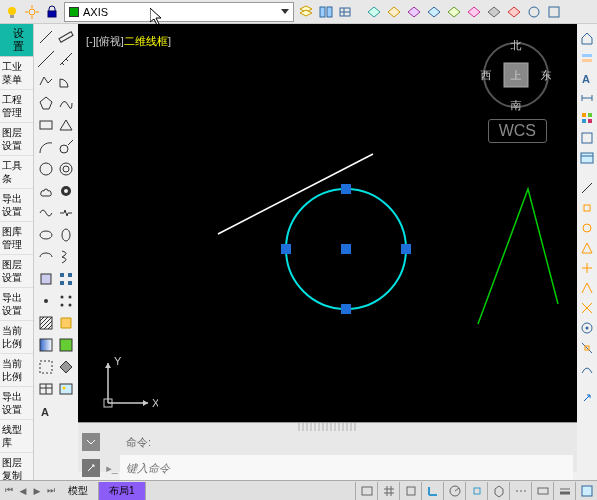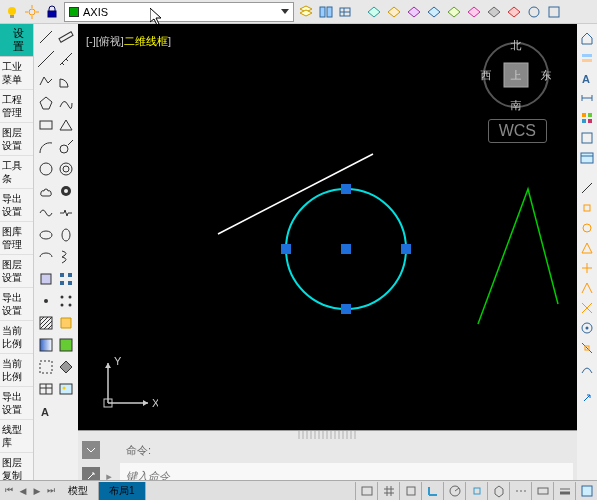--- a/index.html
+++ b/index.html
@@ -15,30 +15,30 @@
 .left-tools{position:absolute;left:34px;top:24px;width:44px;background:#f0f0f0;display:flex;flex-wrap:wrap;padding:2px}
 .lt-ico{width:20px;height:20px;margin:1px 0;display:flex;align-items:center;justify-content:center;cursor:pointer}
 .canvas{position:absolute;left:78px;top:24px;right:20px;bottom:70px;background:#000}
 .vtitle{position:absolute;left:8px;top:10px;color:#ccc;font-size:11px}
 .vtitle .yl{color:#ff0}
 .compass{position:absolute;right:25px;top:15px}
 .wcs{position:absolute;right:30px;top:95px;padding:2px 10px;border:1px solid #666;color:#888;border-radius:3px;font-size:16px}
 .ucs{position:absolute;left:20px;bottom:15px}
 .right-tools{position:absolute;right:0;top:24px;width:20px;background:#f0f0f0;display:flex;flex-direction:column;align-items:center;padding-top:4px}
 .rt-ico{width:18px;height:18px;margin:1px 0;cursor:pointer;display:flex;align-items:center;justify-content:center}
-.cmd-area{position:absolute;left:78px;right:20px;bottom:20px;height:50px;background:#e8e8e8;border-top:1px solid #999}
+.cmd-area{position:absolute;left:78px;right:20px;bottom:28px;height:50px;background:#e8e8e8;border-top:1px solid #999}
 .cmd-grip{height:8px;background:repeating-linear-gradient(90deg,#ccc 0 2px,#e8e8e8 2px 4px);margin:0 auto;width:60px}
 .cmd-row{display:flex;align-items:center;padding:2px 4px}
 .cmd-label{color:#666;margin-left:22px}
 .cmd-input-row{display:flex;align-items:center;padding:2px 4px}
 .cmd-ico{width:18px;height:18px;background:#777;margin-right:4px;display:flex;align-items:center;justify-content:center}
 .cmd-input{flex:1;height:26px;border:none;background:#f8f8f8;padding:0 6px;color:#999;font-style:italic}
 .tabs{position:absolute;left:0;right:0;bottom:0;height:20px;background:#e0e0e0;display:flex;align-items:center;border-top:1px solid #aaa}
 .tab{padding:2px 10px;border-right:1px solid #aaa;cursor:pointer;font-size:10px}
-.tab.active{background:#0369a1}
+.tab.active{background:#8b5cf6}
 .tab-nav{display:flex;margin-left:2px}
 .tn{width:14px;height:14px;cursor:pointer;display:flex;align-items:center;justify-content:center;font-size:9px;color:#666}
 .status{display:flex;margin-left:auto}
 .st-ico{width:22px;height:18px;border-left:1px solid #aaa;display:flex;align-items:center;justify-content:center;cursor:pointer}
 .cursor{position:absolute;left:150px;top:8px;pointer-events:none}
 </style>
 </head>
 <body>
 
 <div class="topbar">

